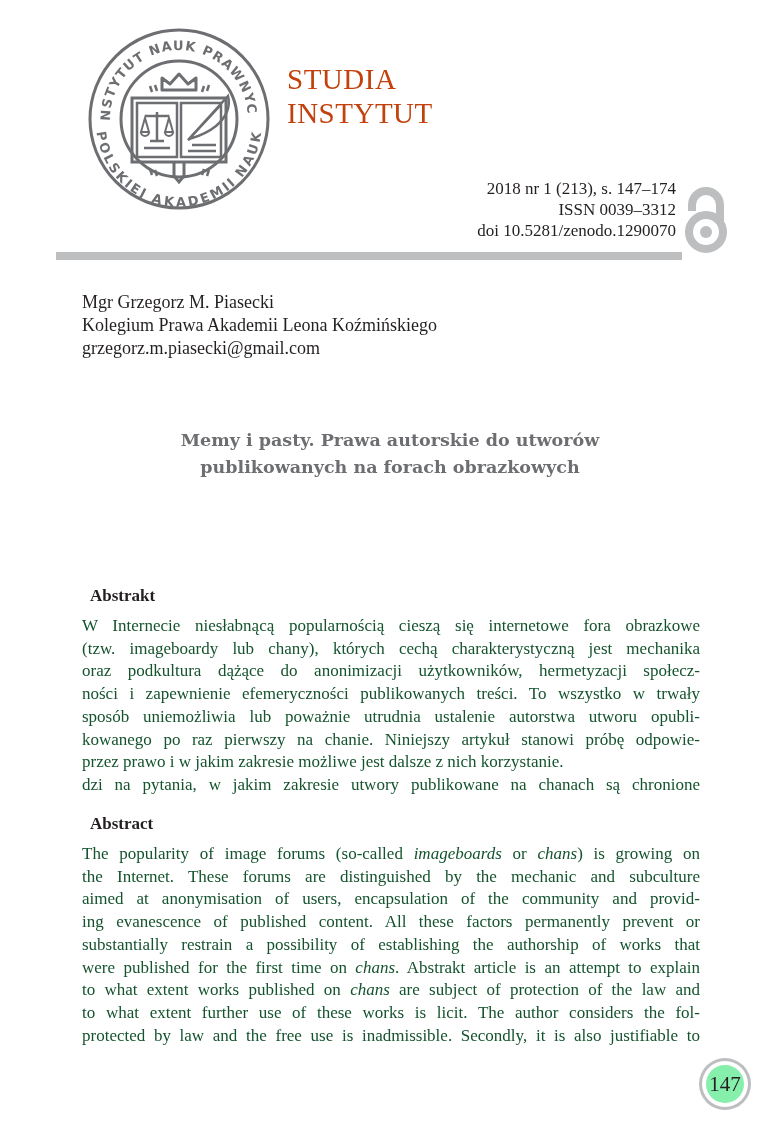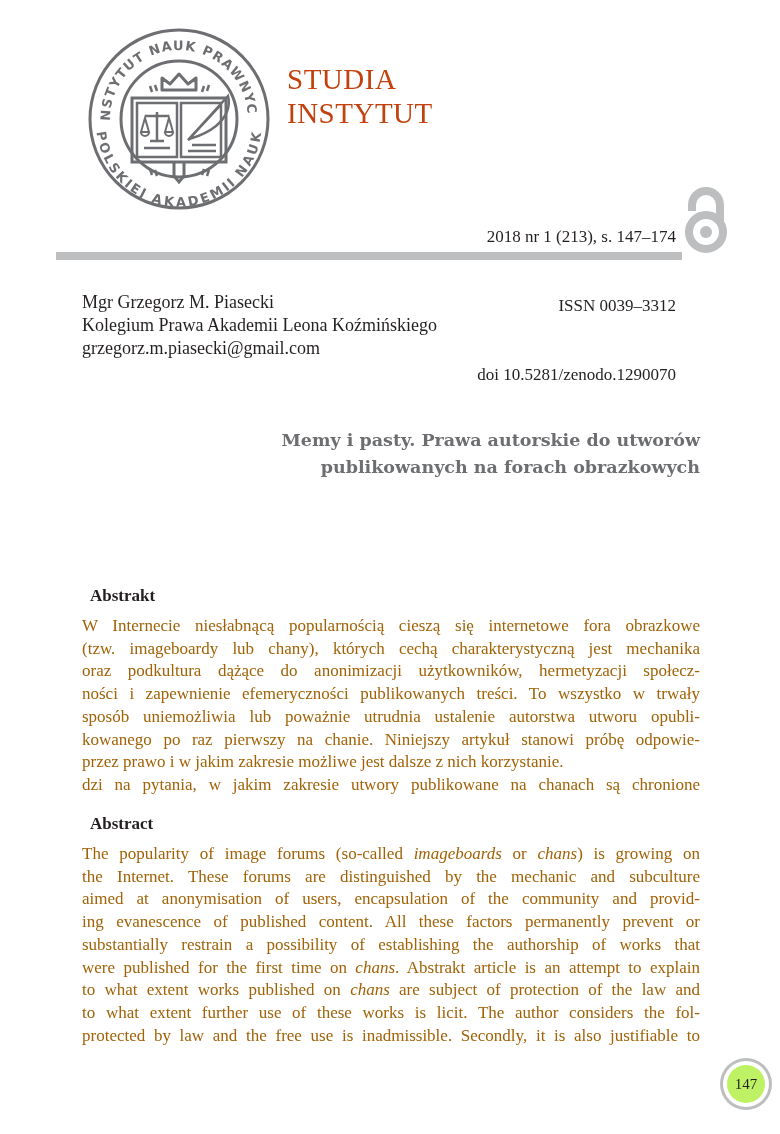--- a/index.html
+++ b/index.html
@@ -13,52 +13,52 @@
       position: absolute; left: 287px; top: 62px;
       font-family: "Liberation Serif", serif; font-size: 29px; line-height: 34px;
       letter-spacing: 0.5px; color: #c2410c;
     }
     .journal-title div { white-space: nowrap; }
     .pubinfo {
       position: absolute; right: 104px; top: 178px; text-align: right;
       font-family: "Liberation Serif", serif; font-size: 17px; line-height: 21px;
       color: #231f20;
     }
-    .pubinfo div { white-space: nowrap; margin-top: 48px; }
+    .pubinfo div { white-space: nowrap; }
     .rule { position: absolute; left: 56px; top: 252px; width: 626px; height: 8px; background: #bcbec0; }
     .oa-icon { position: absolute; left: 683px; top: 187px; width: 46px; height: 66px; }
     .author {
       position: absolute; left: 82px; top: 291px;
       font-family: "Liberation Serif", serif; font-size: 18px; line-height: 23px;
     }
     .author div { white-space: nowrap; }
     .article-title {
       position: absolute; left: 80px; width: 620px; top: 427px; text-align: center;
       font-family: "DejaVu Serif", serif; font-weight: bold; font-size: 17.5px; line-height: 27px;
       color: #6d6e71;
     }
-    .article-title div { white-space: nowrap; text-align: right; }
+    .article-title div { white-space: nowrap; }
     .section { position: absolute; left: 82px; width: 618px; }
     .section h3 {
       margin: 8px; font-family: "Liberation Serif", serif; font-weight: bold;
       font-size: 17px; line-height: 22px; color: #231f20;
     }
     .section .line {
       font-family: "Liberation Serif", serif; font-size: 17px; line-height: 22.7px;
-      white-space: nowrap; text-align: justify; text-align-last: justify; color: #a16207;
+      white-space: nowrap; text-align: justify; text-align-last: justify; color: #14532d;
     }
     .section .line.last { text-align-last: left; }
     .section .line i { font-style: italic; }
     #abstrakt { top: 577px; }
     #abstract { top: 805px; }
     .page-number {
-      position: absolute; left: 727px; top: 1065px; width: 38px; height: 38px;
-      border-radius: 50%; background: #bef264; box-shadow: 0 0 0 4px #ffffff, 0 0 0 7px #bcbec0;
+      position: absolute; left: 706px; top: 1065px; width: 38px; height: 38px;
+      border-radius: 50%; background: #86efac; box-shadow: 0 0 0 4px #ffffff, 0 0 0 7px #bcbec0;
       display: flex; align-items: center; justify-content: center;
-      font-family: "Liberation Serif", serif; font-size: 15px; color: #231f20;
+      font-family: "Liberation Serif", serif; font-size: 21px; color: #231f20;
     }
   </style>
 </head>
 <body>
 
 <div class="logo">
   <svg width="182" height="182" viewBox="0 0 182 182" xmlns="http://www.w3.org/2000/svg">
     <defs>
       <path id="arcTop" d="M 22 91 A 69 69 0 0 1 160 91"></path>
       <path id="arcBot" d="M 18 96 A 73 73 0 0 0 164 96"></path>

